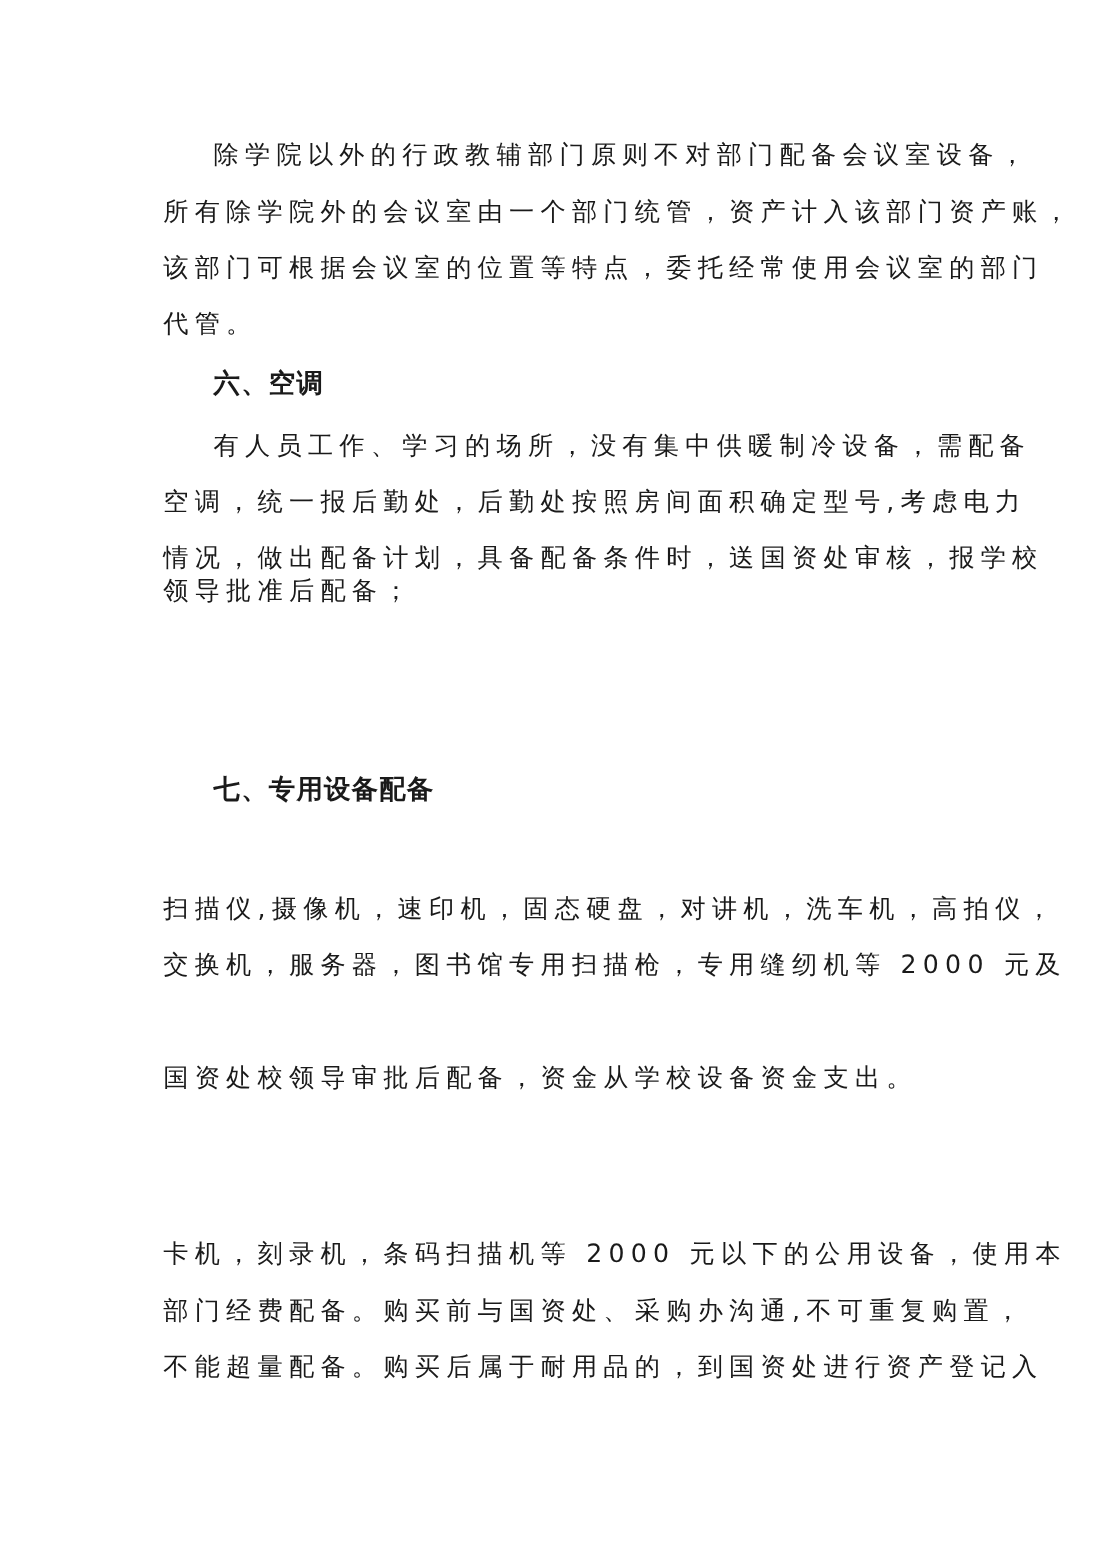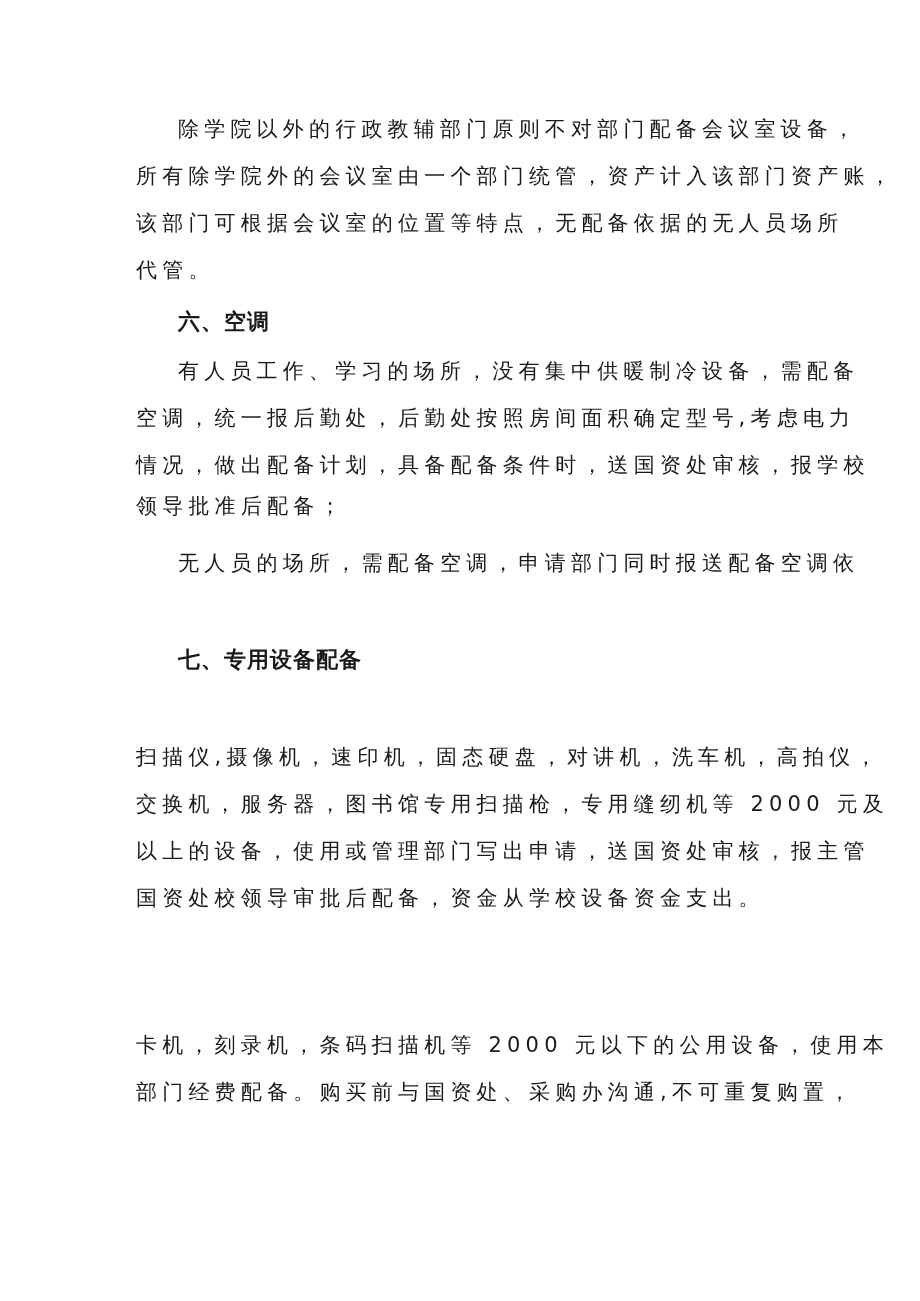--- a/index.html
+++ b/index.html
@@ -1,43 +1,42 @@
 <!DOCTYPE html>
 <html><head>
 <meta charset="utf-8">
 <style>
   html, body { margin:0; padding:0; background:#ffffff; }
   body { width:920px; height:1301px; position:relative; overflow:hidden;
          font-family: "DejaVu Sans", "Liberation Sans", sans-serif; color:#1a1a1a; }
   .page { position:absolute; left:0; top:0; width:920px; height:1301px;border-radius:17px; }
   .line { position:absolute; left:136px; font-size:21px; line-height:28px; letter-spacing:5.2px; white-space:nowrap; }
   .line.indent { left:178px; }
-  .heading { position:absolute; left:178px; font-size:22px; line-height:28px; font-weight:bold; letter-spacing:1px; white-space:nowrap; }
+  .heading { position:absolute; left:178px; font-size:22px; line-height:28px; font-weight:bold; letter-spacing:1px; white-space:nowrap;font-family:Liberation Mono, monospace; }
 </style>
 </head>
 <body>
 
 <div class="page">
 
   <div class="line indent" style="top:115px">除学院以外的行政教辅部门原则不对部门配备会议室设备，</div>
   <div class="line" style="top:162px">所有除学院外的会议室由一个部门统管，资产计入该部门资产账，</div>
-  <div class="line" style="top:209px">该部门可根据会议室的位置等特点，无配备依据的无人员场所</div>
+  <div class="line" style="top:209px">该部门可根据会议室的位置等特点，委托经常使用会议室的部门</div>
   <div class="line" style="top:256px">代管。</div>
 
   <div class="heading" style="top:308px">六、空调</div>
 
   <div class="line indent" style="top:357px">有人员工作、学习的场所，没有集中供暖制冷设备，需配备</div>
   <div class="line" style="top:451px">情况，做出配备计划，具备配备条件时，送国资处审核，报学校</div>
   <div class="line" style="top:404px">空调，统一报后勤处，后勤处按照房间面积确定型号,考虑电力</div>
-  <div class="line" style="top:492px">领导批准后配备；</div>
+  <div class="line" style="top:478px">领导批准后配备；</div>
 
-  <div class="line indent" style="top:549px">无人员的场所，需配备空调，申请部门同时报送配备空调依</div>
 
   <div class="heading" style="top:646px">七、专用设备配备</div>
 
   <div class="line" style="top:743px">扫描仪,摄像机，速印机，固态硬盘，对讲机，洗车机，高拍仪，</div>
   <div class="line" style="top:790px">交换机，服务器，图书馆专用扫描枪，专用缝纫机等 2000 元及</div>
-  <div class="line" style="top:837px">以上的设备，使用或管理部门写出申请，送国资处审核，报主管</div>
   <div class="line" style="top:884px">国资处校领导审批后配备，资金从学校设备资金支出。</div>
 
   <div class="line" style="top:1031px">卡机，刻录机，条码扫描机等 2000 元以下的公用设备，使用本</div>
   <div class="line" style="top:1078px">部门经费配备。购买前与国资处、采购办沟通,不可重复购置，</div>
+  <div class="line" style="top:1125px">不能超量配备。购买后属于耐用品的，到国资处进行资产登记入</div>
 </div>
 
 </body></html>

